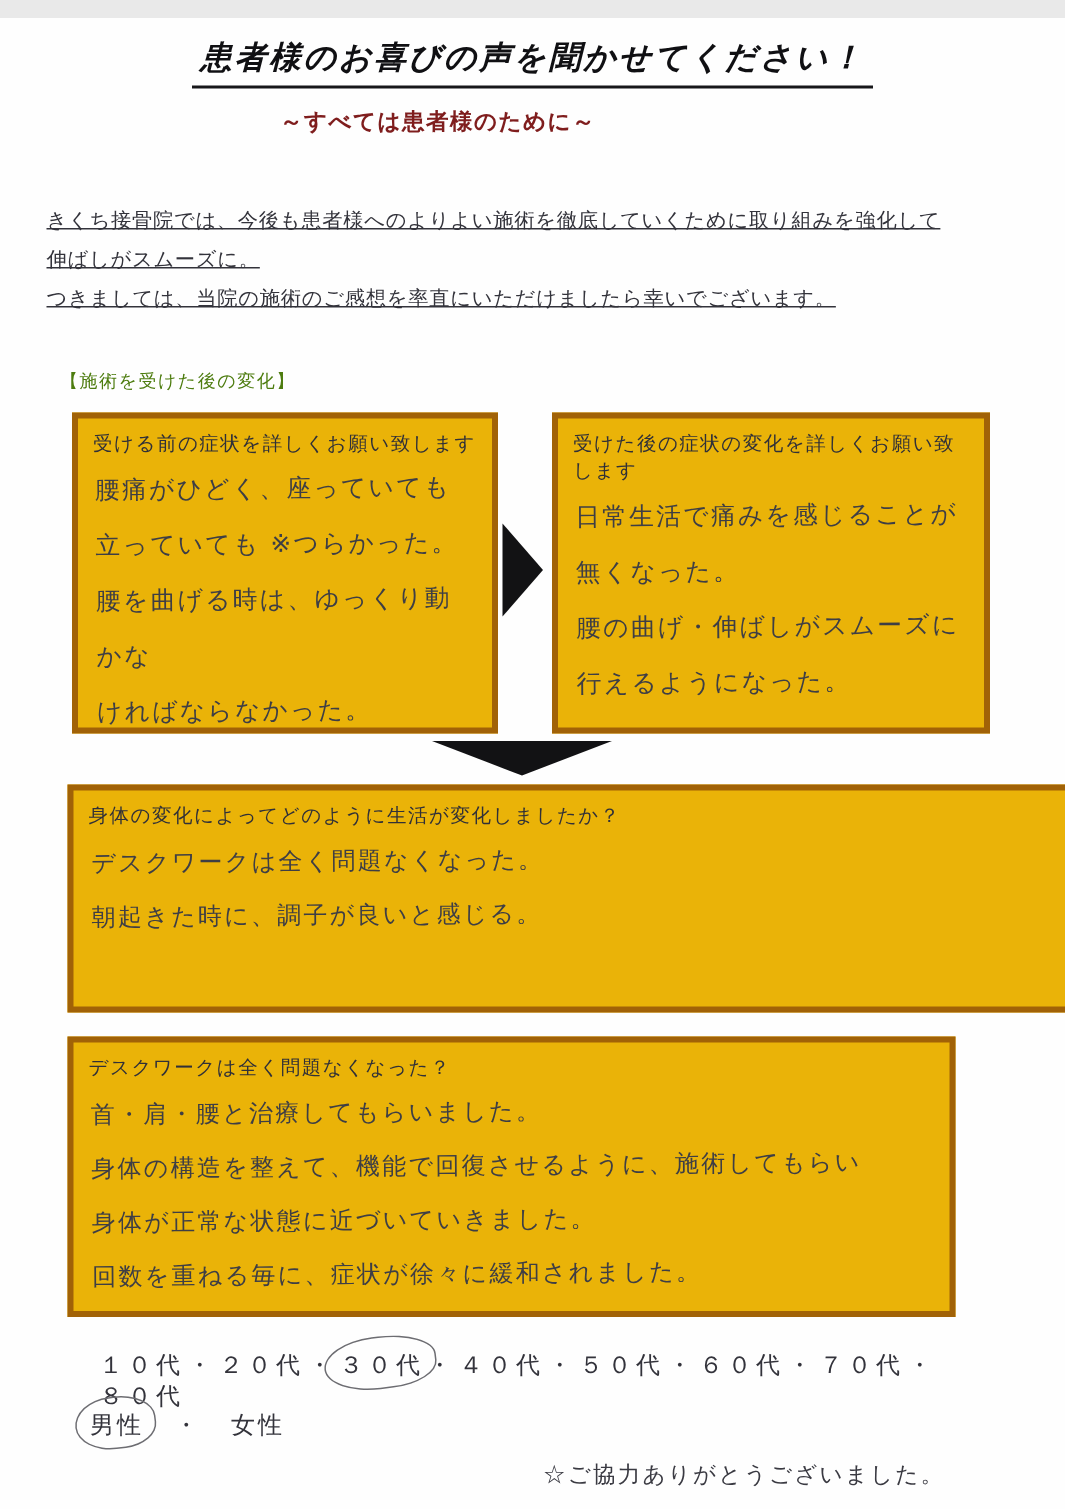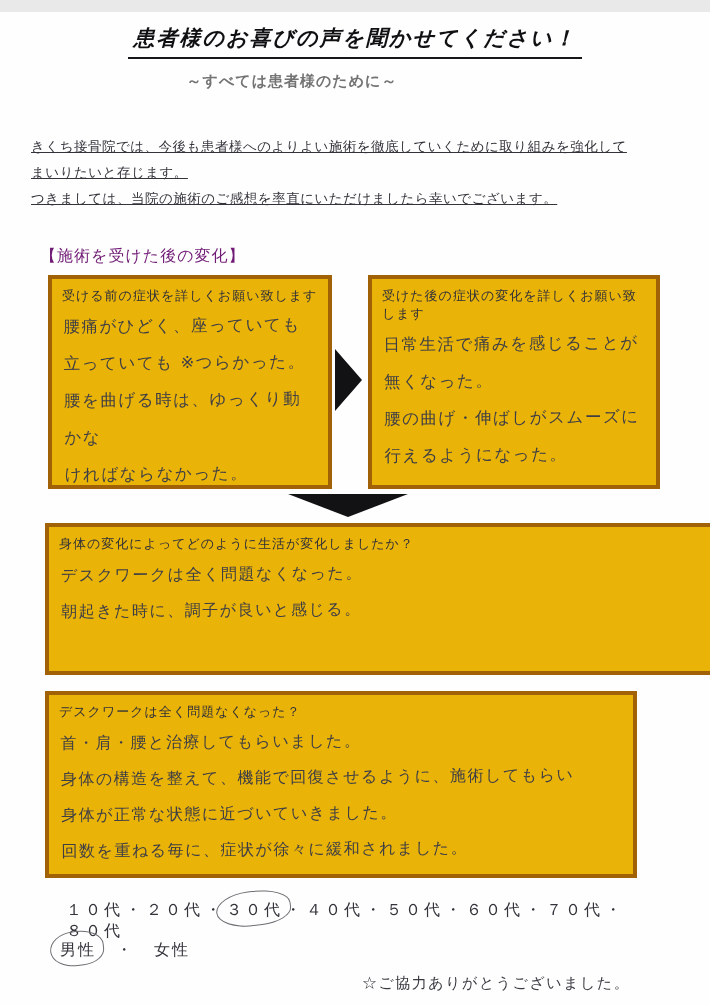--- a/index.html
+++ b/index.html
@@ -19,27 +19,27 @@
     font-family:"Liberation Sans", sans-serif;
     font-style:italic;font-weight:800;
     font-size:21px;letter-spacing:2px;
     color:#101013;
     padding:0 6px 5px 6px;
     border-bottom:2.5px solid #17171a;
   }
   .subtitle{
     position:absolute;top:60px;left:0;width:584px;text-align:center;
     font-family:"Liberation Sans", sans-serif;
-    font-weight:700;font-size:15px;letter-spacing:1px;color:#737373;
+    font-weight:700;font-size:15px;letter-spacing:1px;color:#7f1d1d;
   }
   
   .intro{position:absolute;top:122px;left:31px;width:650px;
     font-size:13.5px;line-height:26px;letter-spacing:0.5px;color:#33333b;text-decoration:underline;}
   .section-label{position:absolute;top:234px;left:40px;
-    font-size:16px;letter-spacing:1px;color:#701a75;}
+    font-size:12px;letter-spacing:1px;color:#4d7c0f;}
   
   .box{position:absolute;background:#eab308;border:4px solid #a16207;box-sizing:border-box;}
   .box-before{left:48px;top:263px;width:284px;height:214px;}
   .box-after{left:368px;top:263px;width:292px;height:214px;}
   .box-life{left:45px;top:511px;width:672px;height:152px;}
   .box-treatment{left:45px;top:679px;width:592px;height:187px;}
   .box-header{font-size:13px;letter-spacing:1px;color:#303038;margin:8px 10px 2px 10px;}
   .hw{margin:2px 12px 0 12px;
     font-family:"DejaVu Sans", sans-serif;
     color:#3e3e45;letter-spacing:1.5px;
@@ -87,21 +87,21 @@
 <div class="sheet">
 
   <div class="title-wrap">
     <span class="page-title">患者様のお喜びの声を聞かせてください！</span>
   </div>
 
   <div class="subtitle">～すべては患者様のために～</div>
 
   <div class="intro">
       <div>きくち接骨院では、今後も患者様へのよりよい施術を徹底していくために取り組みを強化して</div>
-      <div>まいりたいと存じます。</div>
+      <div>伸ばしがスムーズに。</div>
       <div>つきましては、当院の施術のご感想を率直にいただけましたら幸いでございます。</div>
     </div>
 
   <div class="section-label">【施術を受けた後の変化】</div>
 
   <div class="box box-before">
     <div class="box-header">受ける前の症状を詳しくお願い致します</div>
     <div class="hw hw-sm">
         <div class="hw-line">腰痛がひどく、座っていても</div>
         <div class="hw-line">立っていても ※つらかった。</div>

